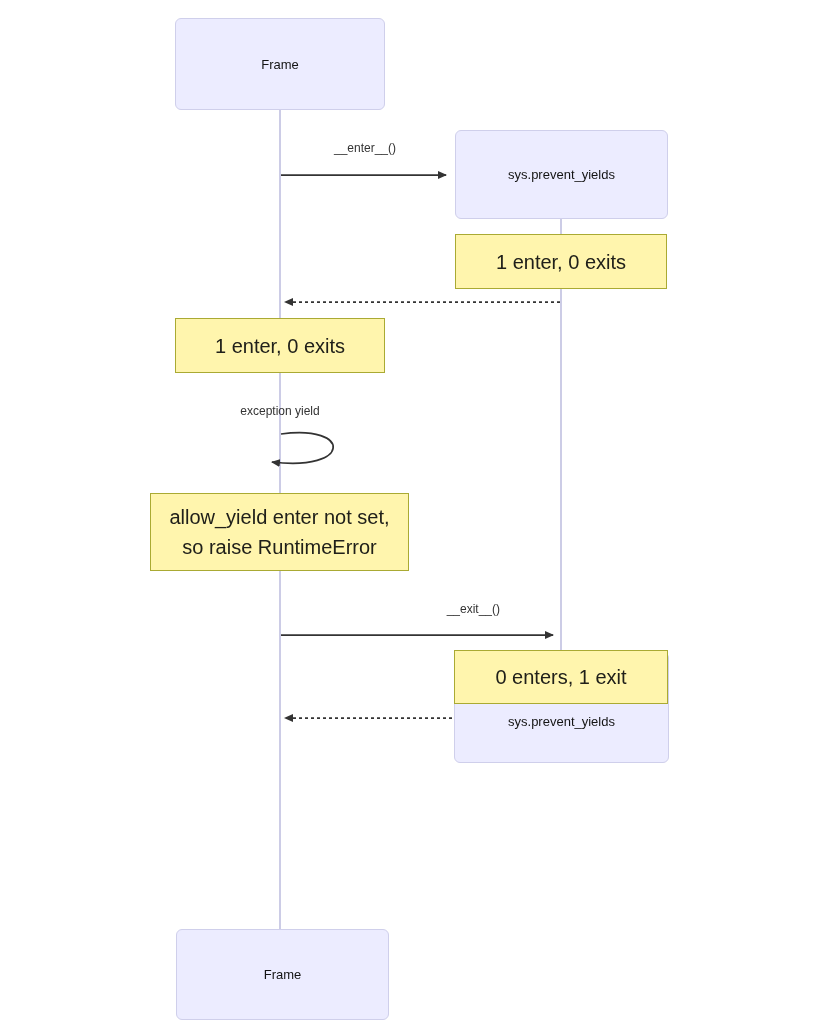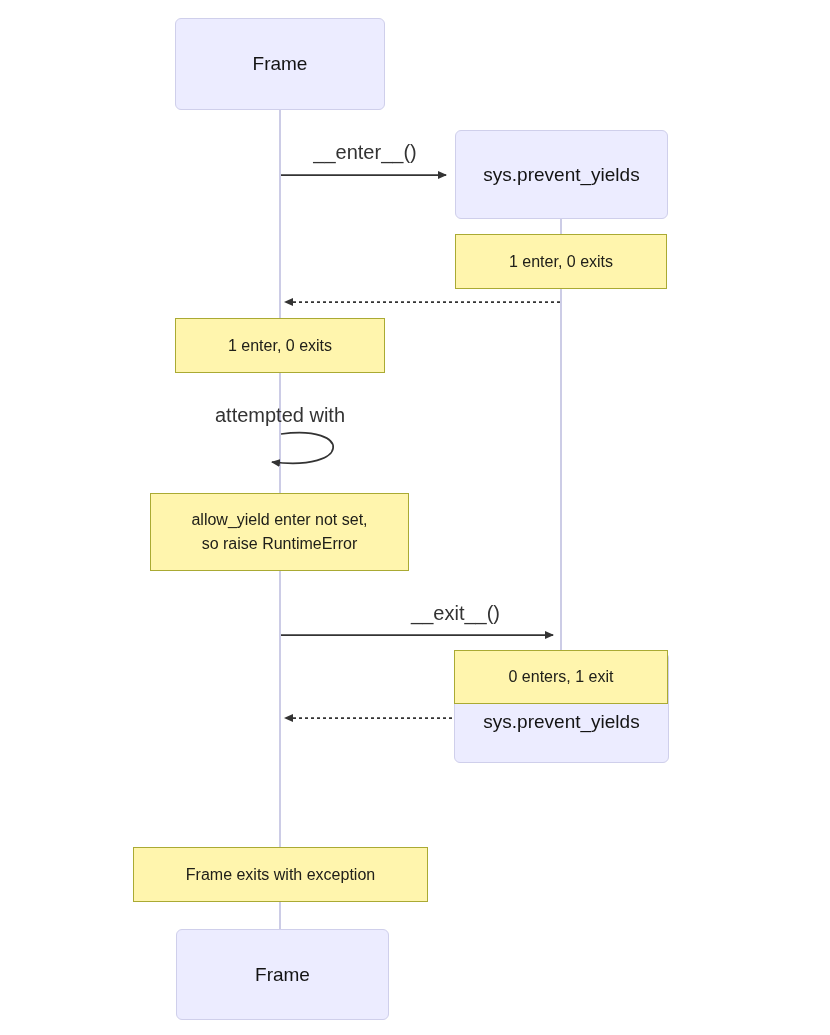--- a/index.html
+++ b/index.html
@@ -23,35 +23,35 @@
     z-index: 1;
   }
   .arrows {
     position: absolute;
     left: 0;
     top: 0;
     z-index: 2;
   }
   .msg-label {
     position: absolute;
-    font-size: 20px;
+    font-size: 12px;
     color: #333333;
     text-align: center;
     z-index: 2;
     white-space: nowrap;
   }
   .actor-box {
     position: absolute;
     background: #ECECFF;
     border: 1px solid #CFCFEB;
     border-radius: 6px;
     display: flex;
     align-items: center;
     justify-content: center;
-    font-size: 19px;
+    font-size: 13px;
     color: #141414;
     z-index: 3;
     box-sizing: border-box;
     text-align: center;
   }
   .actor-box .end-label {
     position: absolute;
     left: 0;
     right: 0;
     top: 54px;
@@ -60,21 +60,21 @@
     text-align: center;
   }
   .note {
     position: absolute;
     background: #FFF5AD;
     border: 1px solid #AAAA33;
     display: flex;
     flex-direction: column;
     align-items: center;
     justify-content: center;
-    font-size: 16px;
+    font-size: 20px;
     color: #20201a;
     z-index: 4;
     box-sizing: border-box;
     text-align: center;
     line-height: 1.5;
   }
 </style>
 </head>
 <body>
 
@@ -90,21 +90,21 @@
       </marker>
     </defs>
     <line x1="281" y1="175" x2="446" y2="175" stroke="#333333" stroke-width="1.75" marker-end="url(#arrowhead)"></line>
     <line x1="560" y1="302" x2="285" y2="302" stroke="#333333" stroke-width="1.75" stroke-dasharray="3 3" marker-end="url(#arrowhead)"></line>
     <path d="M 281 434 C 352 424, 352 472, 272 462" fill="none" stroke="#333333" stroke-width="1.75" marker-end="url(#arrowhead)"></path>
     <line x1="281" y1="635" x2="553" y2="635" stroke="#333333" stroke-width="1.75" marker-end="url(#arrowhead)"></line>
     <line x1="560" y1="718" x2="285" y2="718" stroke="#333333" stroke-width="1.75" stroke-dasharray="3 3" marker-end="url(#arrowhead)"></line>
   </svg>
 
   <div class="msg-label" style="left:280px; top:141px; width:170px;">__enter__()</div>
-  <div class="msg-label" style="left:198px; top:404px; width:164px;">attempted with</div>
+  <div class="msg-label" style="left:198px; top:404px; width:164px;">exception yield</div>
   <div class="msg-label" style="left:335px; top:602px; width:165px;text-align:right;">__exit__()</div>
 
   <div class="actor-box" style="left:175px; top:18px; width:210px; height:92px;">
     <span>Frame</span>
   </div>
 
   <div class="actor-box" style="left:455px; top:130px; width:213px; height:89px;">
     <span>sys.prevent_yields</span>
   </div>
 
@@ -127,17 +127,14 @@
   <div class="note" style="left:150px; top:493px; width:259px; height:78px;">
     <span>allow_yield enter not set,</span>
     <span>so raise RuntimeError</span>
   </div>
 
   <div class="note" style="left:454px; top:650px; width:214px; height:54px;text-align:right;">
     <span>0 enters, 1 exit</span>
   </div>
 
 
-  <div class="note" style="left:133px; top:847px; width:295px; height:55px;">
-    <span>Frame exits with exception</span>
-  </div>
 
 </div>
 
 </body></html>

